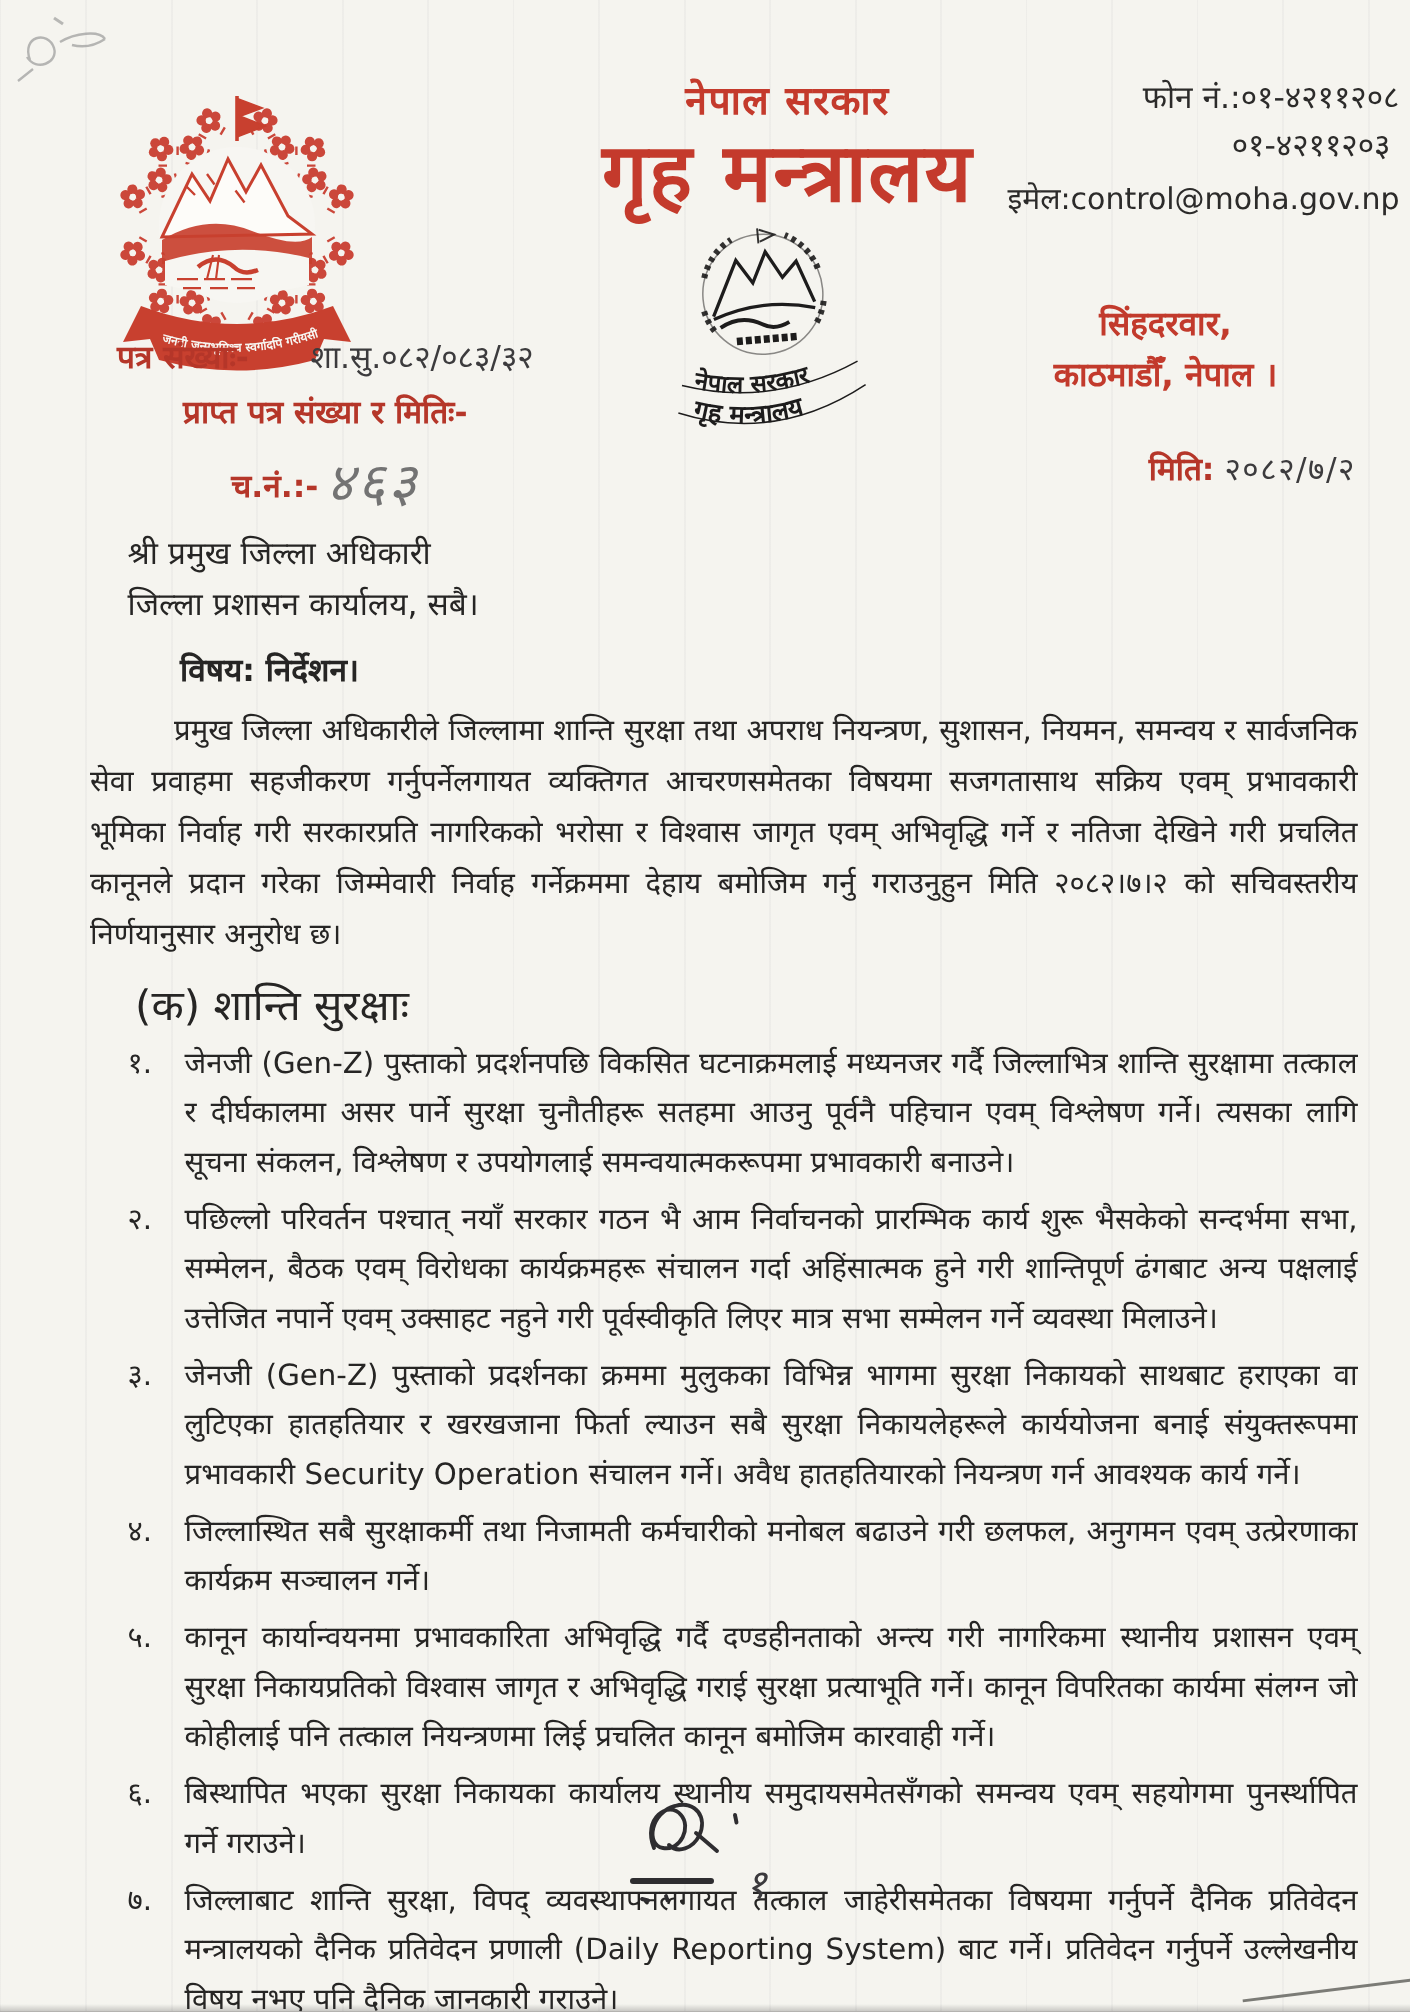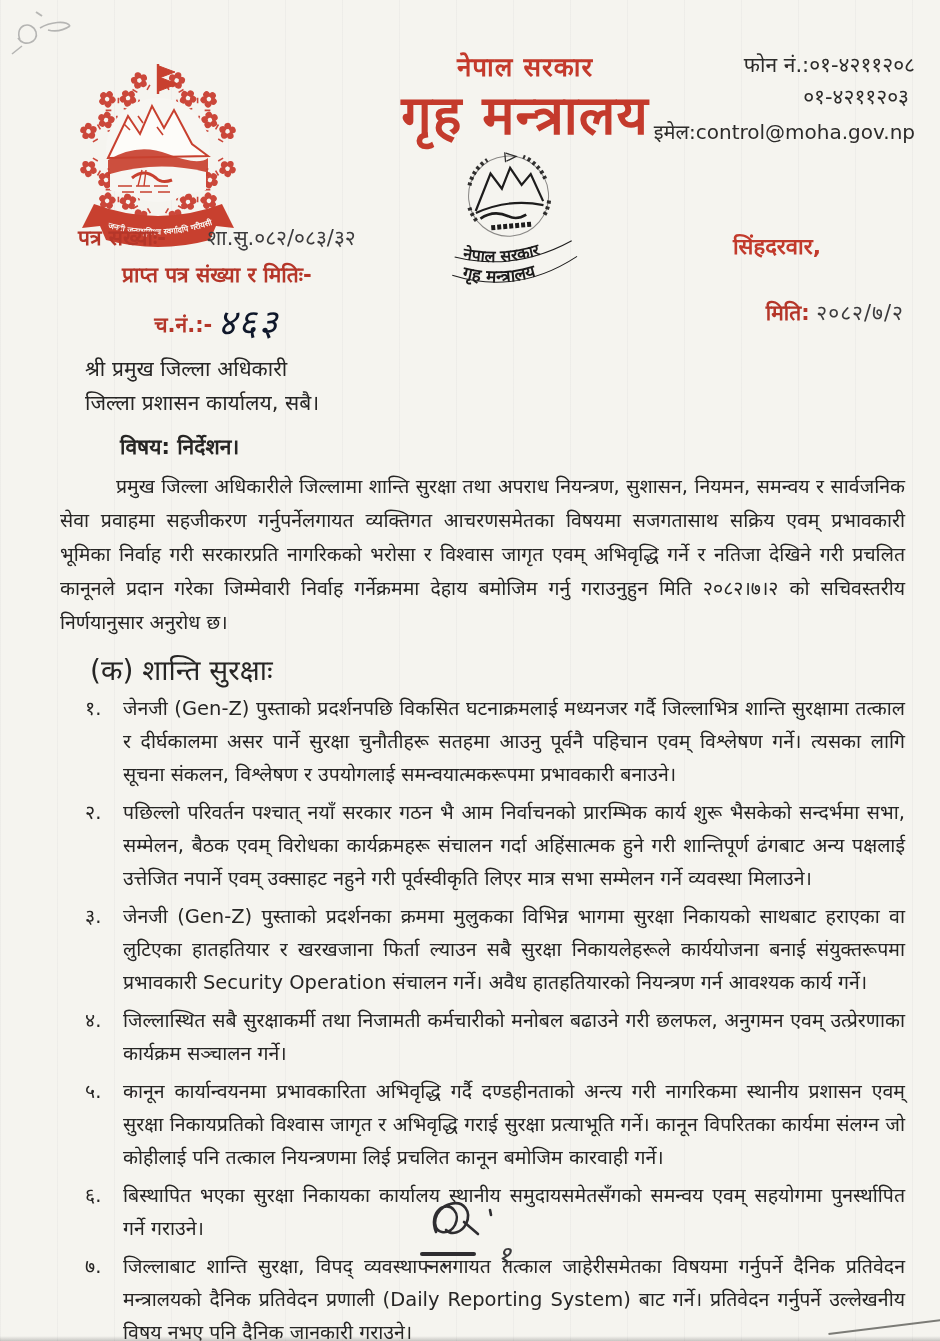--- a/index.html
+++ b/index.html
@@ -19,32 +19,32 @@
     content:"";position:absolute;left:0;right:0;bottom:0;height:5px;
     background:linear-gradient(to bottom,transparent,rgba(60,60,60,.25));
     pointer-events:none;
   }
   .abs{position:absolute;}
   
   .govt-title{left:340px;top:48px;width:370px;text-align:center;
     font-size:26px;font-weight:bold;color:#c43a2c;letter-spacing:1px;}
   .ministry-title{left:330px;top:86px;width:390px;text-align:center;
     font-size:54px;font-weight:bold;color:#c43a2c;letter-spacing:1px;line-height:1.1;}
-  .contact{right:25px;top:50px;width:300px;text-align:right;line-height:1.5;}
+  .contact{right:7px;top:50px;width:300px;text-align:right;line-height:1.5;}
   .contact .ph{font-size:21px;color:#2c2b2a;}
   .contact .ph2{padding-right:6px;text-align:right;}
   .contact .em{font-size:20px;color:#2c2b2a;margin-top:4px;}
   .ref{left:78px;top:228px;line-height:1.0;text-align:center;}
   .ref .row{margin-bottom:16px;white-space:nowrap;}
   .label-red{font-size:21px;font-weight:bold;color:#b53629;}
   .hand{color:#3c3b3d;font-size:21px;}
-  .hand-lg{color:#0f172a;font-size:36px;font-style:italic;letter-spacing:2px;position:relative;top:3px;}
+  .hand-lg{color:#737373;font-size:36px;font-style:italic;letter-spacing:2px;position:relative;top:3px;}
   .ref .val-offset{margin-left:36px;}
   .addr{right:48px;top:200px;width:230px;text-align:center;line-height:1.55;
-    font-size:22px;font-weight:bold;color:#c23a2c;margin-top:30px;}
+    font-size:22px;font-weight:bold;color:#c23a2c;}
   .dateline{right:36px;top:298px;font-size:21px;white-space:nowrap;}
   .dateline .label-red{font-weight:bold;}
   .dateline .hand{letter-spacing:1px;}
   
   .content{position:absolute;left:60px;top:352px;width:845px;}
   .recipient{font-size:21px;line-height:34px;margin-left:25px;}
   .subject{font-size:21px;font-weight:bold;text-align:left;margin:12px 0 10px 60px;}
   .para{font-size:19.5px;line-height:34px;text-align:justify;text-indent:56px;margin:6px 0 0 0;}
   .section-head{font-size:28px;margin:10px 0 4px 30px;}
   .list{margin-top:4px;}
@@ -177,20 +177,21 @@
       <span class="label-red">प्राप्त पत्र संख्या र मितिः-</span>
     </div>
     <div class="row">
       <span class="label-red">च.नं.:-</span>
       <span class="hand-lg">४६३</span>
     </div>
   </div>
 
   <div class="abs addr">
     <div>सिंहदरवार,</div>
+    <div>काठमाडौँ, नेपाल ।</div>
   </div>
 
   <div class="abs dateline">
     <span class="label-red">मिति:</span>
     <span class="hand">२०८२/७/२</span>
   </div>
 
   <div class="content">
     <div class="recipient">
       <div>श्री प्रमुख जिल्ला अधिकारी</div>

